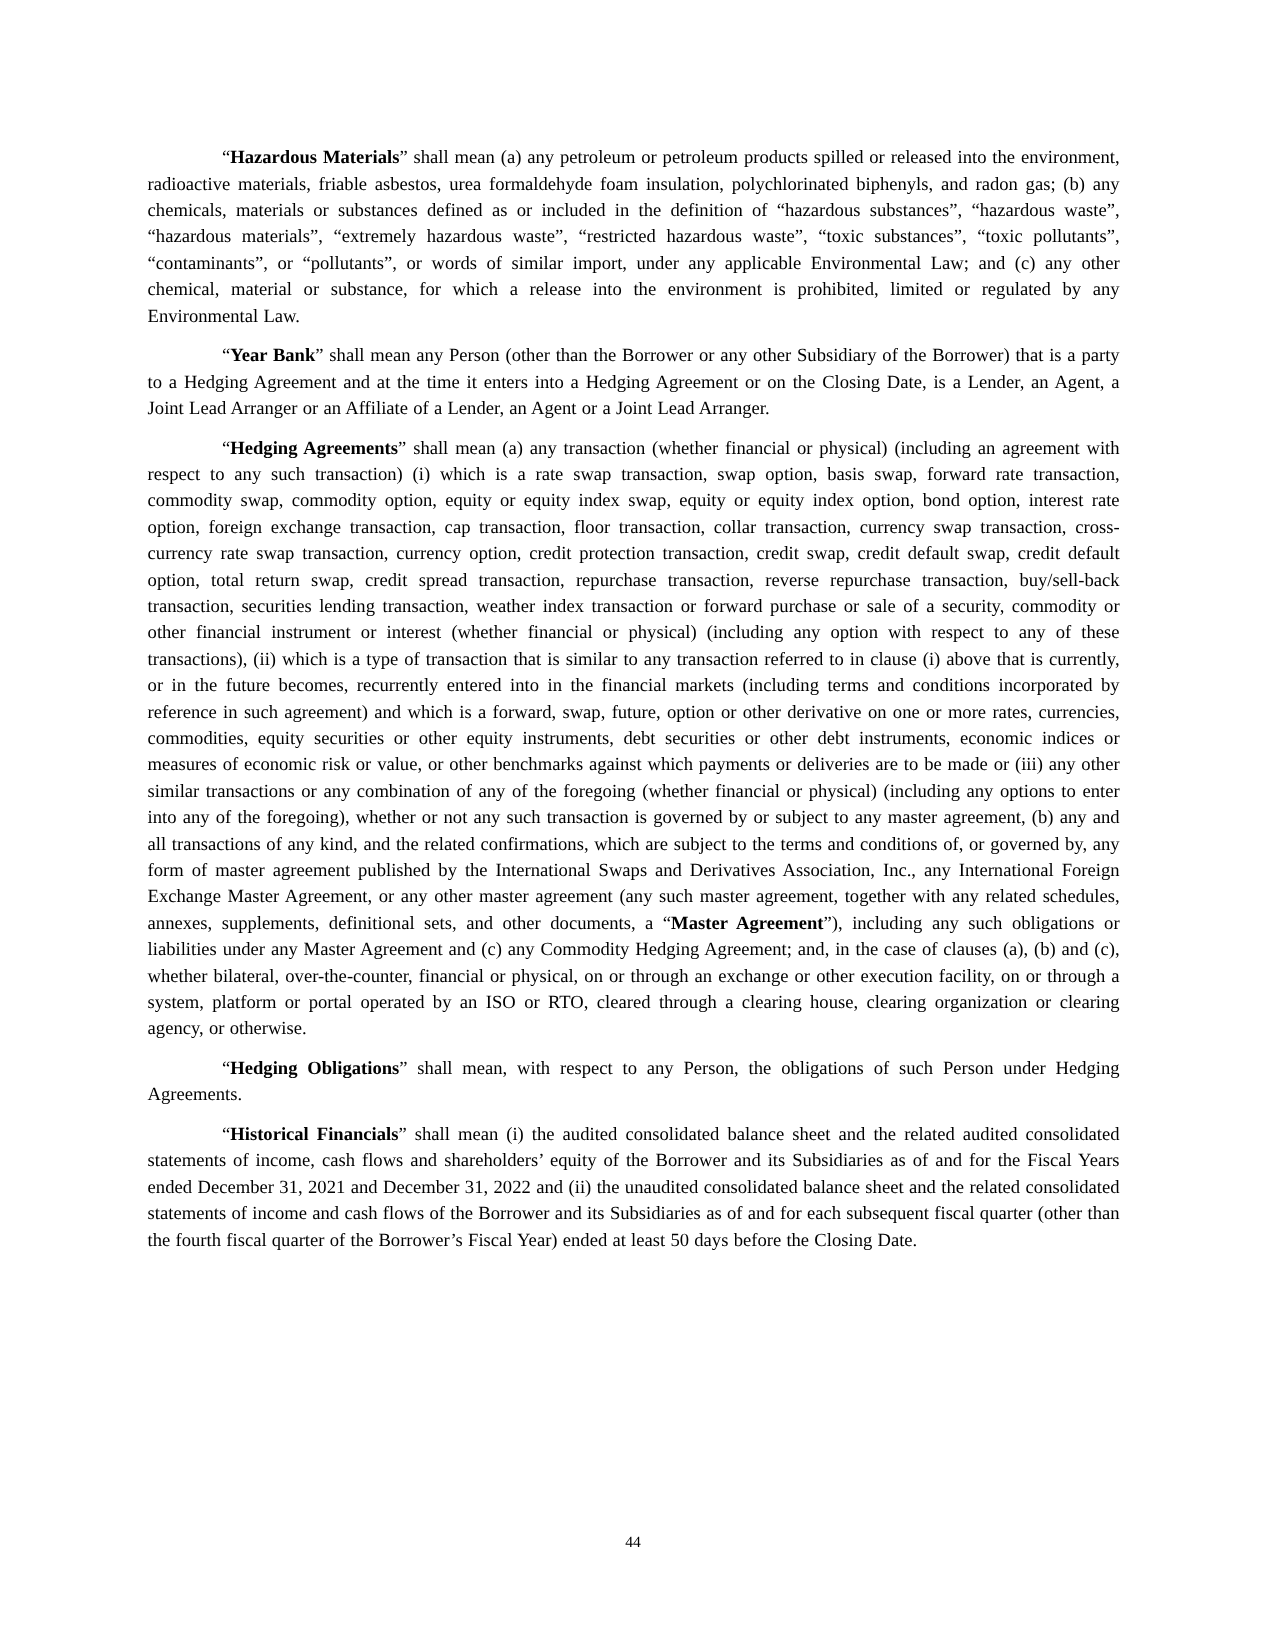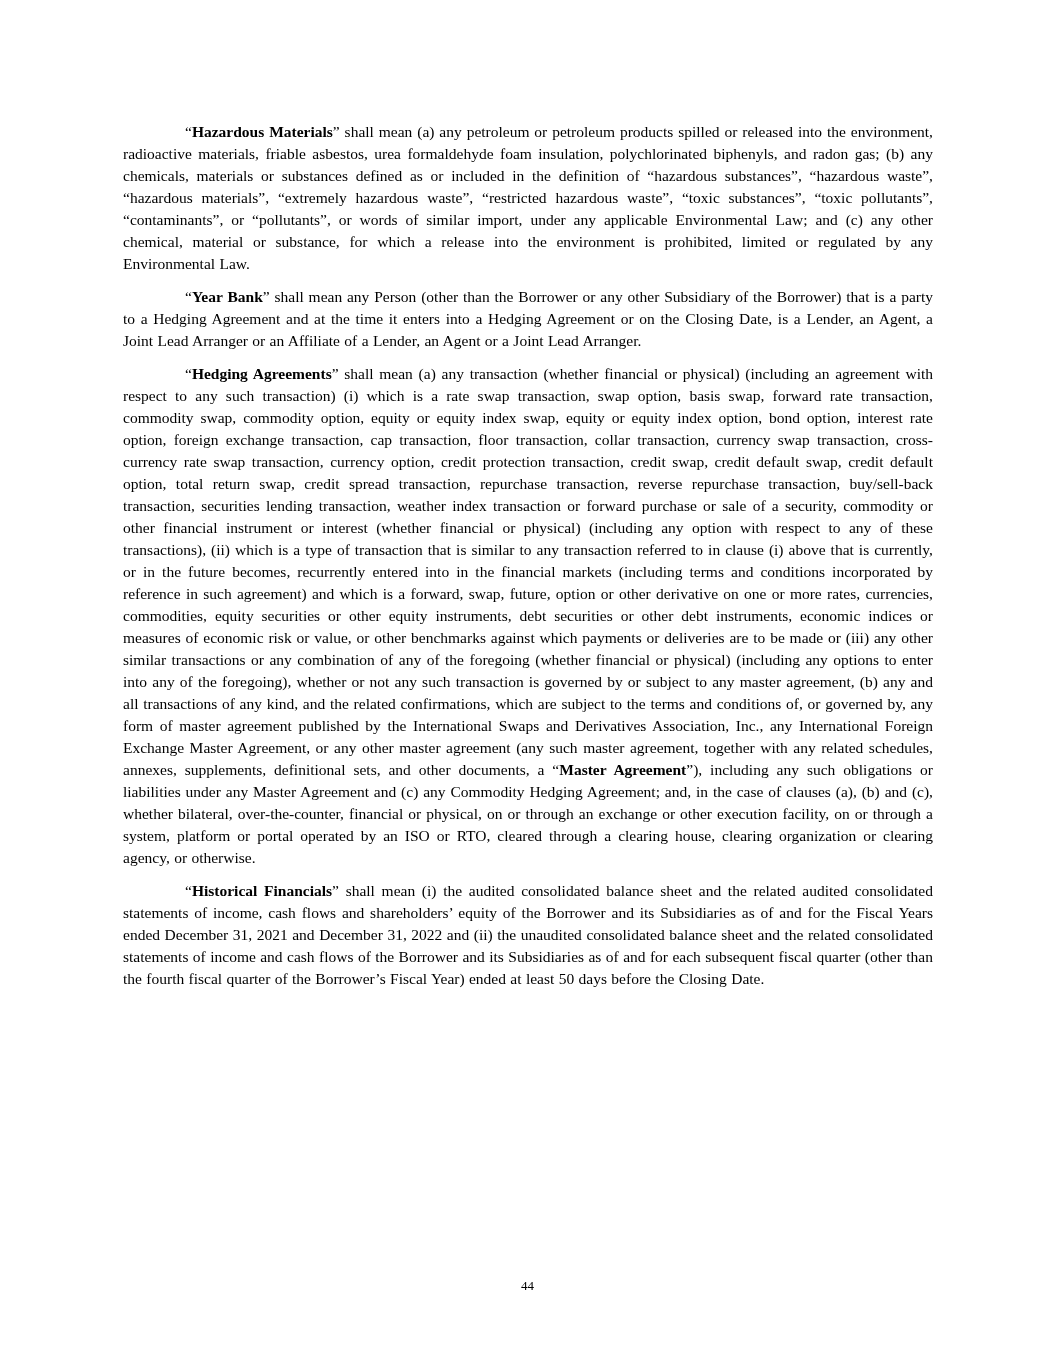--- a/index.html
+++ b/index.html
@@ -51,18 +51,19 @@
   }
 </style>
 </head>
 <body>
 
 <div class="page">
   <main class="body-text">
       <p class="para"><span>“</span><b>Hazardous Materials</b><span>” shall mean (a) any petroleum or petroleum products spilled or released into the environment, radioactive materials, friable asbestos, urea formaldehyde foam insulation, polychlorinated biphenyls, and radon gas; (b) any chemicals, materials or substances defined as or included in the definition of “hazardous substances”, “hazardous waste”, “hazardous materials”, “extremely hazardous waste”, “restricted hazardous waste”, “toxic substances”, “toxic pollutants”, “contaminants”, or “pollutants”, or words of similar import, under any applicable Environmental Law; and (c) any other chemical, material or substance, for which a release into the environment is prohibited, limited or regulated by any Environmental Law.</span></p>
       <p class="para"><span>“</span><b>Year Bank</b><span>” shall mean any Person (other than the Borrower or any other Subsidiary of the Borrower) that is a party to a Hedging Agreement and at the time it enters into a Hedging Agreement or on the Closing Date, is a Lender, an Agent, a Joint Lead Arranger or an Affiliate of a Lender, an Agent or a Joint Lead Arranger.</span></p>
       <p class="para"><span>“</span><b>Hedging Agreements</b><span>” shall mean (a) any transaction (whether financial or physical) (including an agreement with respect to any such transaction) (i) which is a rate swap transaction, swap option, basis swap, forward rate transaction, commodity swap, commodity option, equity or equity index swap, equity or equity index option, bond option, interest rate option, foreign exchange transaction, cap transaction, floor transaction, collar transaction, currency swap transaction, cross-currency rate swap transaction, currency option, credit protection transaction, credit swap, credit default swap, credit default option, total return swap, credit spread transaction, repurchase transaction, reverse repurchase transaction, buy/sell-back transaction, securities lending transaction, weather index transaction or forward purchase or sale of a security, commodity or other financial instrument or interest (whether financial or physical) (including any option with respect to any of these transactions), (ii) which is a type of transaction that is similar to any transaction referred to in clause (i) above that is currently, or in the future becomes, recurrently entered into in the financial markets (including terms and conditions incorporated by reference in such agreement) and which is a forward, swap, future, option or other derivative on one or more rates, currencies, commodities, equity securities or other equity instruments, debt securities or other debt instruments, economic indices or measures of economic risk or value, or other benchmarks against which payments or deliveries are to be made or (iii) any other similar transactions or any combination of any of the foregoing (whether financial or physical) (including any options to enter into any of the foregoing), whether or not any such transaction is governed by or subject to any master agreement, (b) any and all transactions of any kind, and the related confirmations, which are subject to the terms and conditions of, or governed by, any form of master agreement published by the International Swaps and Derivatives Association, Inc., any International Foreign Exchange Master Agreement, or any other master agreement (any such master agreement, together with any related schedules, annexes, supplements, definitional sets, and other documents, a “</span><b>Master Agreement</b><span>”), including any such obligations or liabilities under any Master Agreement and (c) any Commodity Hedging Agreement; and, in the case of clauses (a), (b) and (c), whether bilateral, over-the-counter, financial or physical, on or through an exchange or other execution facility, on or through a system, platform or portal operated by an ISO or RTO, cleared through a clearing house, clearing organization or clearing agency,  or otherwise.</span></p>
+      <p class="para"><span>“</span><b>Hedging Obligations</b><span>” shall mean, with respect to any Person, the obligations of such Person under Hedging Agreements.</span></p>
       <p class="para"><span>“</span><b>Historical Financials</b><span>” shall mean (i) the audited consolidated balance sheet and the related audited consolidated statements of income, cash flows and shareholders’ equity of the Borrower and its Subsidiaries as of and for the Fiscal Years ended December 31, 2021 and December 31, 2022 and (ii) the unaudited consolidated balance sheet and the related consolidated statements of income and cash flows of the Borrower and its Subsidiaries as of and for each subsequent fiscal quarter (other than the fourth fiscal quarter of the Borrower’s Fiscal Year) ended at least 50 days before the Closing Date.</span></p>
     </main>
   <footer class="page-footer">
     <span class="page-number">44</span>
   </footer>
 </div>
 
 </body></html>

